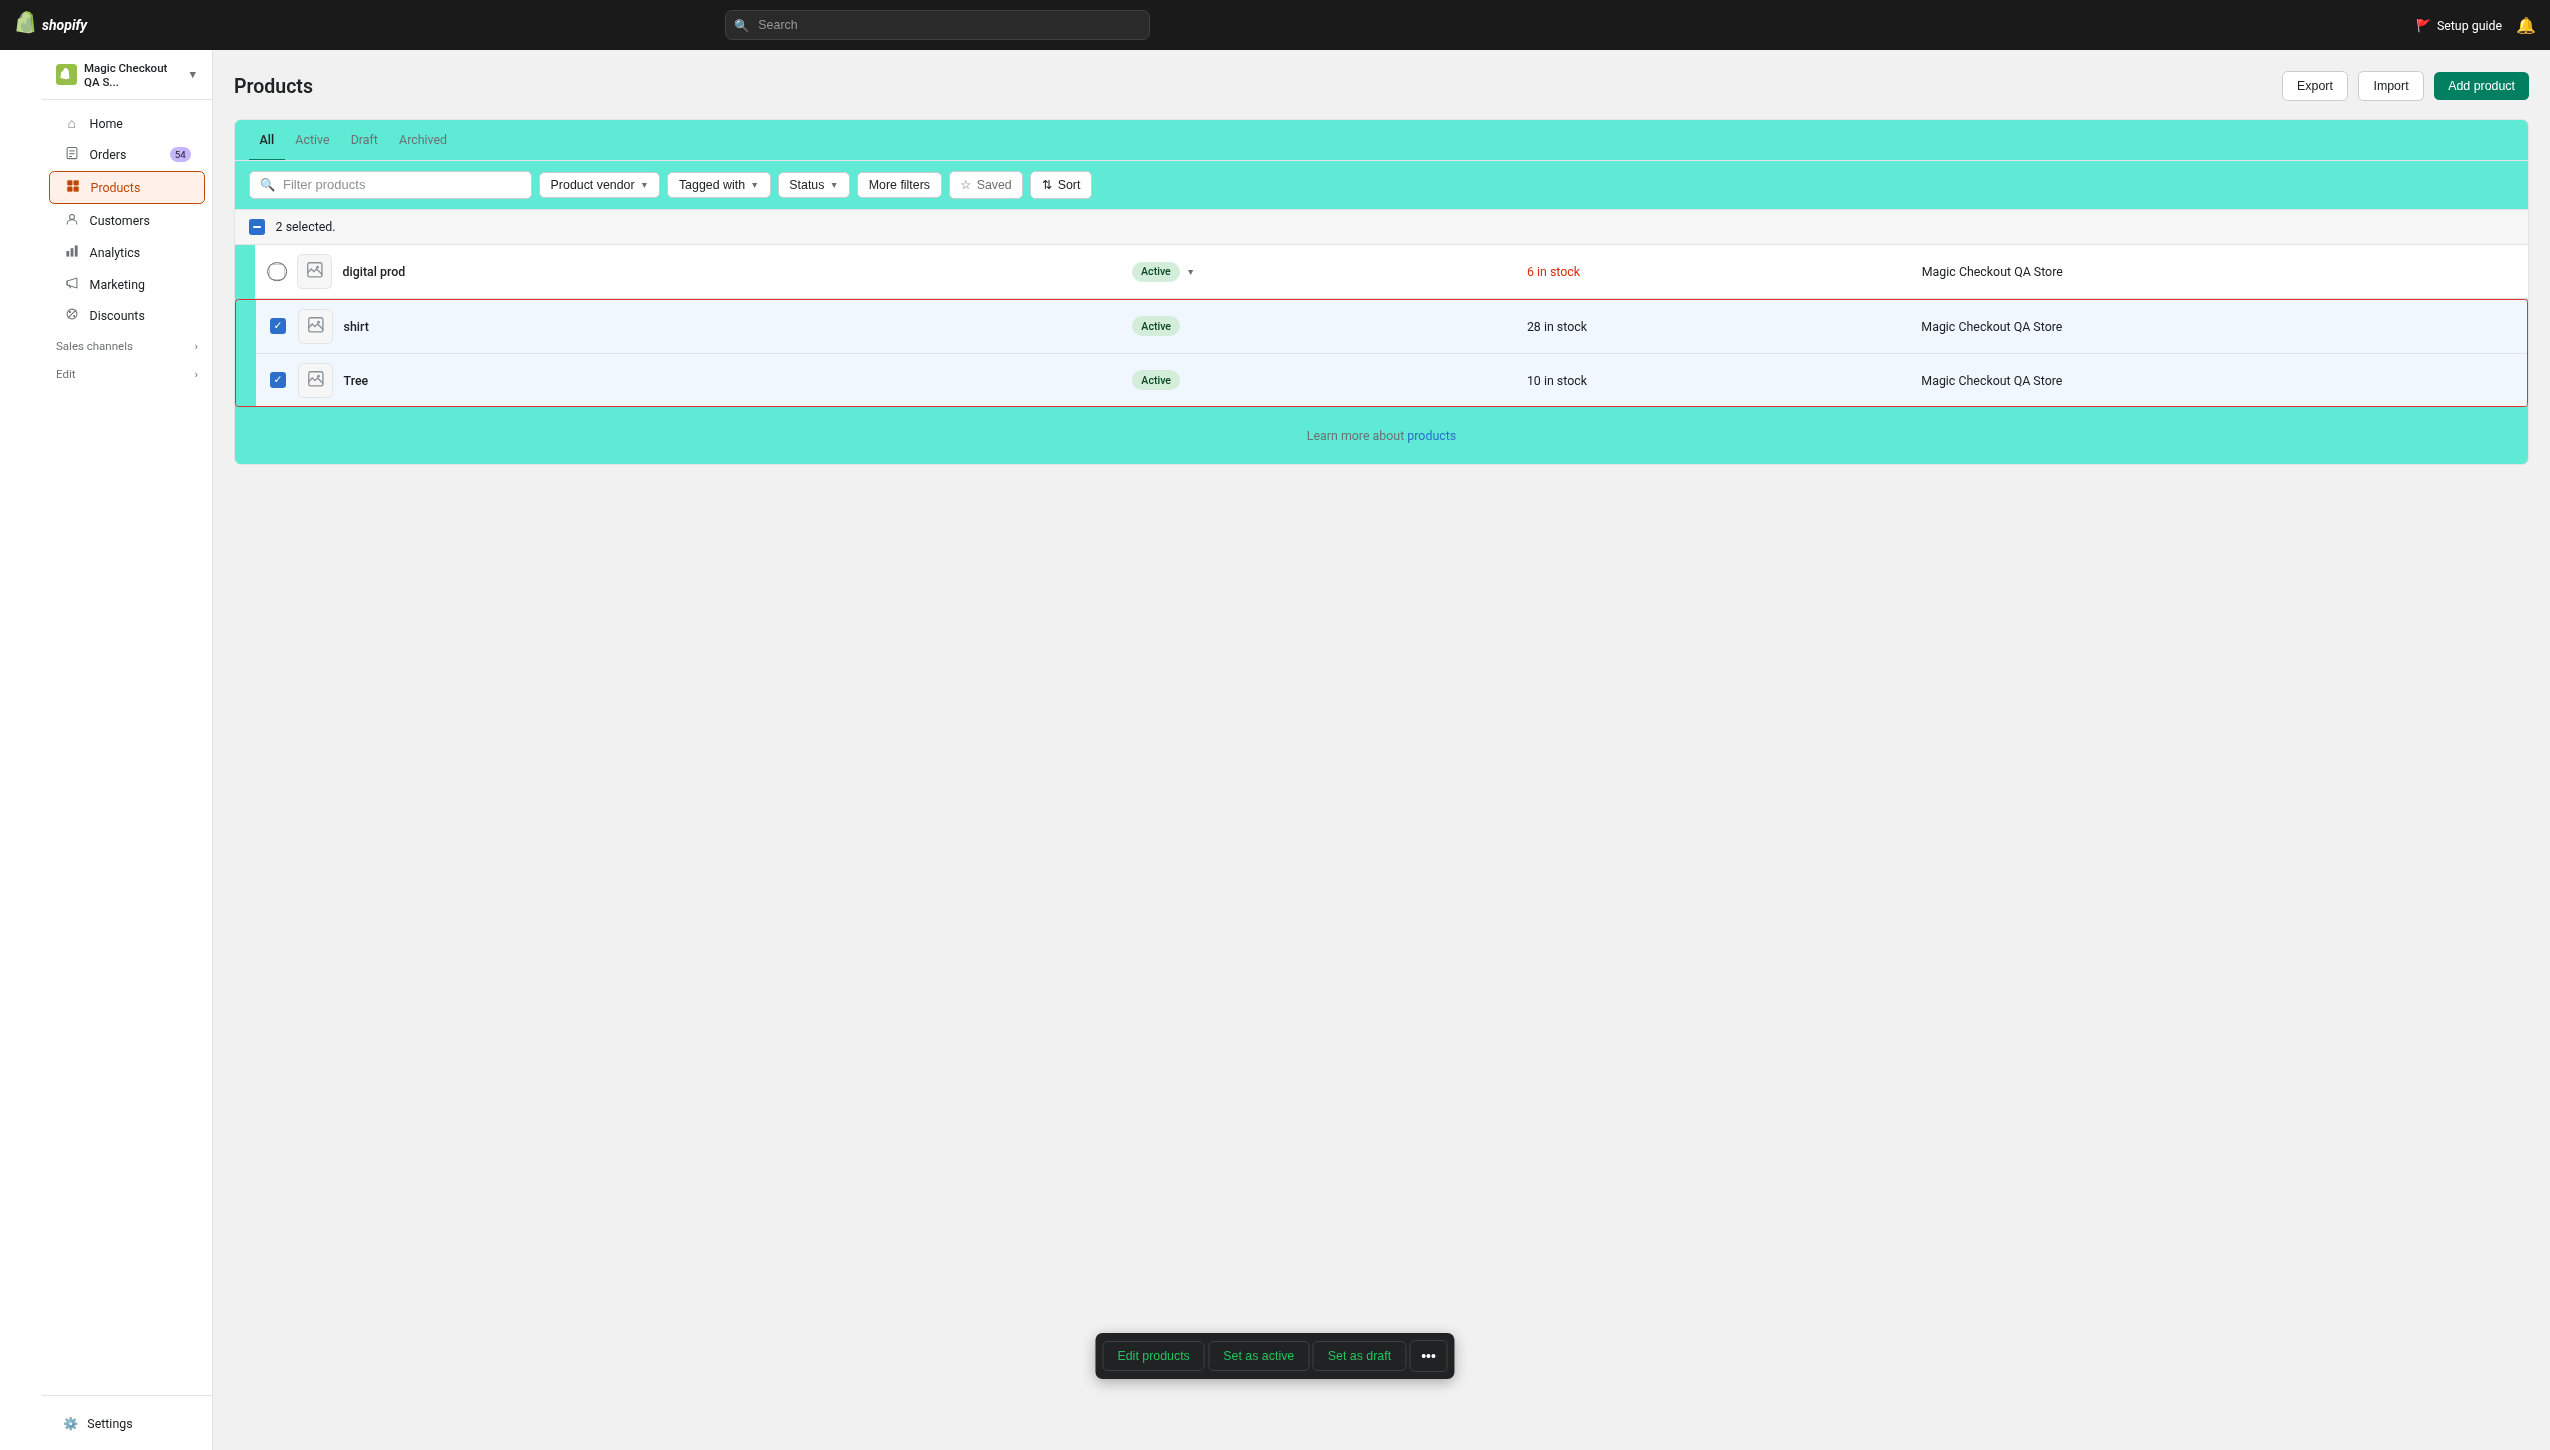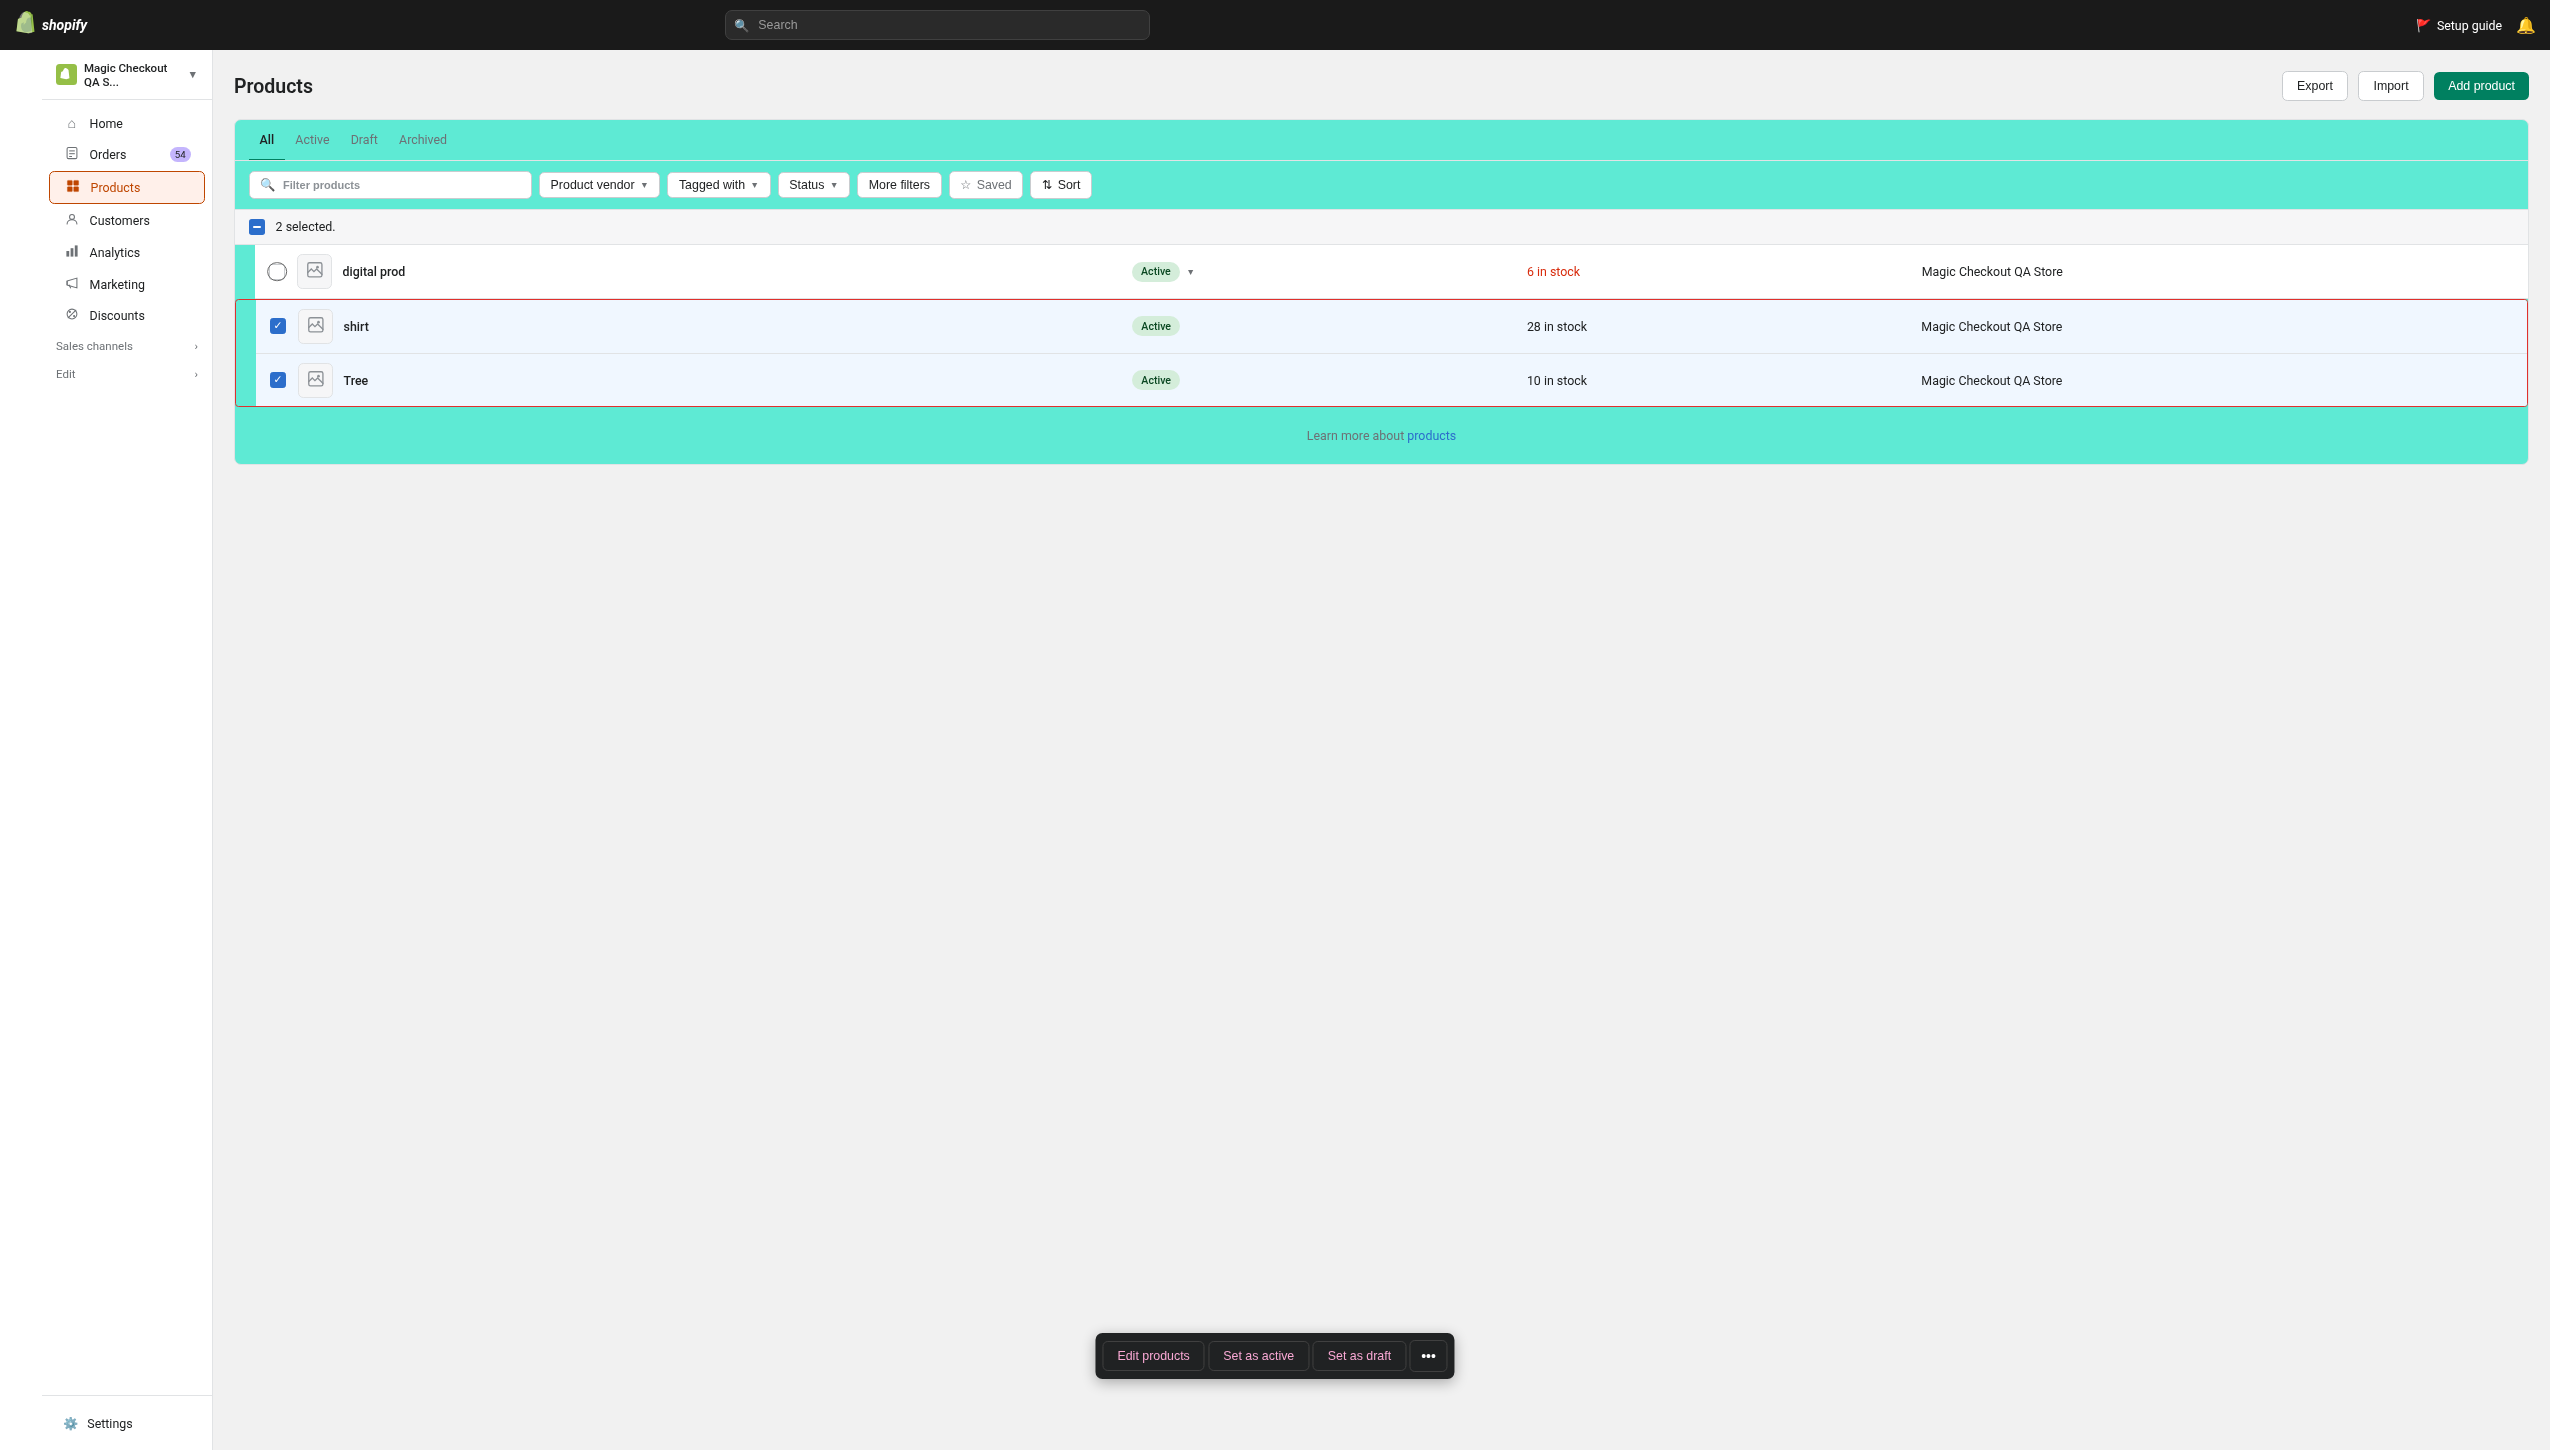--- a/index.html
+++ b/index.html
@@ -49,21 +49,21 @@
     .card { background: #5eead4; border-radius: 7px; border: 0.9px solid #e1e3e5; overflow: hidden; }
 
     
     .tabs { display: flex; border-bottom: 0.9px solid #e1e3e5; padding: 0 14px; }
     .tab { padding: 12.4px 10.6px; font-size: 12.4px; cursor: pointer; color: #6d7175; border-bottom: 1.8px solid transparent; margin-bottom: -0.9px; }
     .tab.active { color: #202223; border-bottom-color: #008060; font-weight: 500; }
 
     
     .filters { display: flex; align-items: center; gap: 7px; padding: 10.6px 14px; border-bottom: 0.9px solid #e1e3e5; flex-wrap: wrap; }
     .filter-search { display: flex; align-items: center; gap: 7px; border: 0.9px solid #c9cccf; border-radius: 5.3px; padding: 5.3px 10.6px; flex: 1; max-width: 283px; background: #fff; }
-    .filter-search input { border: none; outline: none; font-size: 11px; color: #202223; width: 100%; font-weight: bold; }
+    .filter-search input { border: none; outline: none; font-size: 13px; color: #202223; width: 100%; }
     .filter-search input::placeholder { color: #8c9196; }
     .filter-btn { display: flex; align-items: center; gap: 5.3px; padding: 5.3px 10.6px; border: 0.9px solid #c9cccf; border-radius: 5.3px; background: #fff; cursor: pointer; font-size: 12.4px; color: #202223; white-space: nowrap; }
     .filter-btn .chevron { font-size: 8.9px; color: #6d7175; }
     .saved-btn { display: flex; align-items: center; gap: 5.3px; padding: 5.3px 10.6px; border: 0.9px solid #c9cccf; border-radius: 5.3px; background: #fff; cursor: pointer; font-size: 12.4px; color: #6d7175; }
     .sort-btn { display: flex; align-items: center; gap: 5.3px; padding: 5.3px 10.6px; border: 0.9px solid #c9cccf; border-radius: 5.3px; background: #fff; cursor: pointer; font-size: 12.4px; color: #202223; }
 
     
     .selection-bar { display: flex; align-items: flex-start; gap: 10.6px; padding: 8.9px 14px; border-bottom: 0.9px solid #e1e3e5; background: #f6f6f7; }
     .selection-checkbox { width: 16px; height: 16px; background: #2c6ecb; border-radius: 2.7px; display: flex; align-items: center; justify-content: center; cursor: pointer; }
     .selection-checkbox .dash { width: 8.9px; height: 1.8px; background: #fff; border-radius: 0.9px; }
@@ -85,21 +85,21 @@
     .stock-normal { color: #202223; }
     .product-vendor { flex: 1.5; font-size: 12.4px; color: #202223; }
 
     
     .selected-group { border: 1.8px solid #e0302d; border-radius: 3.5px; overflow: hidden; margin: 0; }
     .selected-group .product-row { border-bottom: 0.9px solid #e1e3e5; }
     .selected-group .product-row:last-child { border-bottom: none; }
 
     
     .floating-bar { position: fixed; bottom: 71px; left: 50%; transform: translateX(-50%); background: #202223; border-radius: 7px; display: flex; align-items: center; gap: 3.5px; padding: 7px; box-shadow: 0 3.5px 14px rgba(0,0,0,0.3); z-index: 100; }
-    .floating-btn { padding: 7px 14px; border-radius: 5.3px; border: 0.9px solid #404040; background: transparent; color: #f9a8d4; font-size: 12.4px; cursor: pointer; white-space: nowrap; }
+    .floating-btn { padding: 7px 14px; border-radius: 5.3px; border: 0.9px solid #404040; background: transparent; color: #22c55e; font-size: 12.4px; cursor: pointer; white-space: nowrap; }
     .floating-btn-dots { padding: 7px 10.6px; border-radius: 5.3px; border: 0.9px solid #404040; background: transparent; color: #fff; font-size: 14px; cursor: pointer; }
 
     
     .learn-more { text-align: center; padding: 21px; color: #6d7175; font-size: 12.4px; }
     .learn-more a { color: #2c6ecb; text-decoration: none; }
 
     
     .cursor-hover { position: relative; }
     .cursor-hover::after { content: ''; position: absolute; top: 50%; left: 50%; width: 17.7px; height: 17.7px; border: 1.8px solid #666; border-radius: 50%; transform: translate(-50%, -50%); pointer-events: none; }
   </style>

